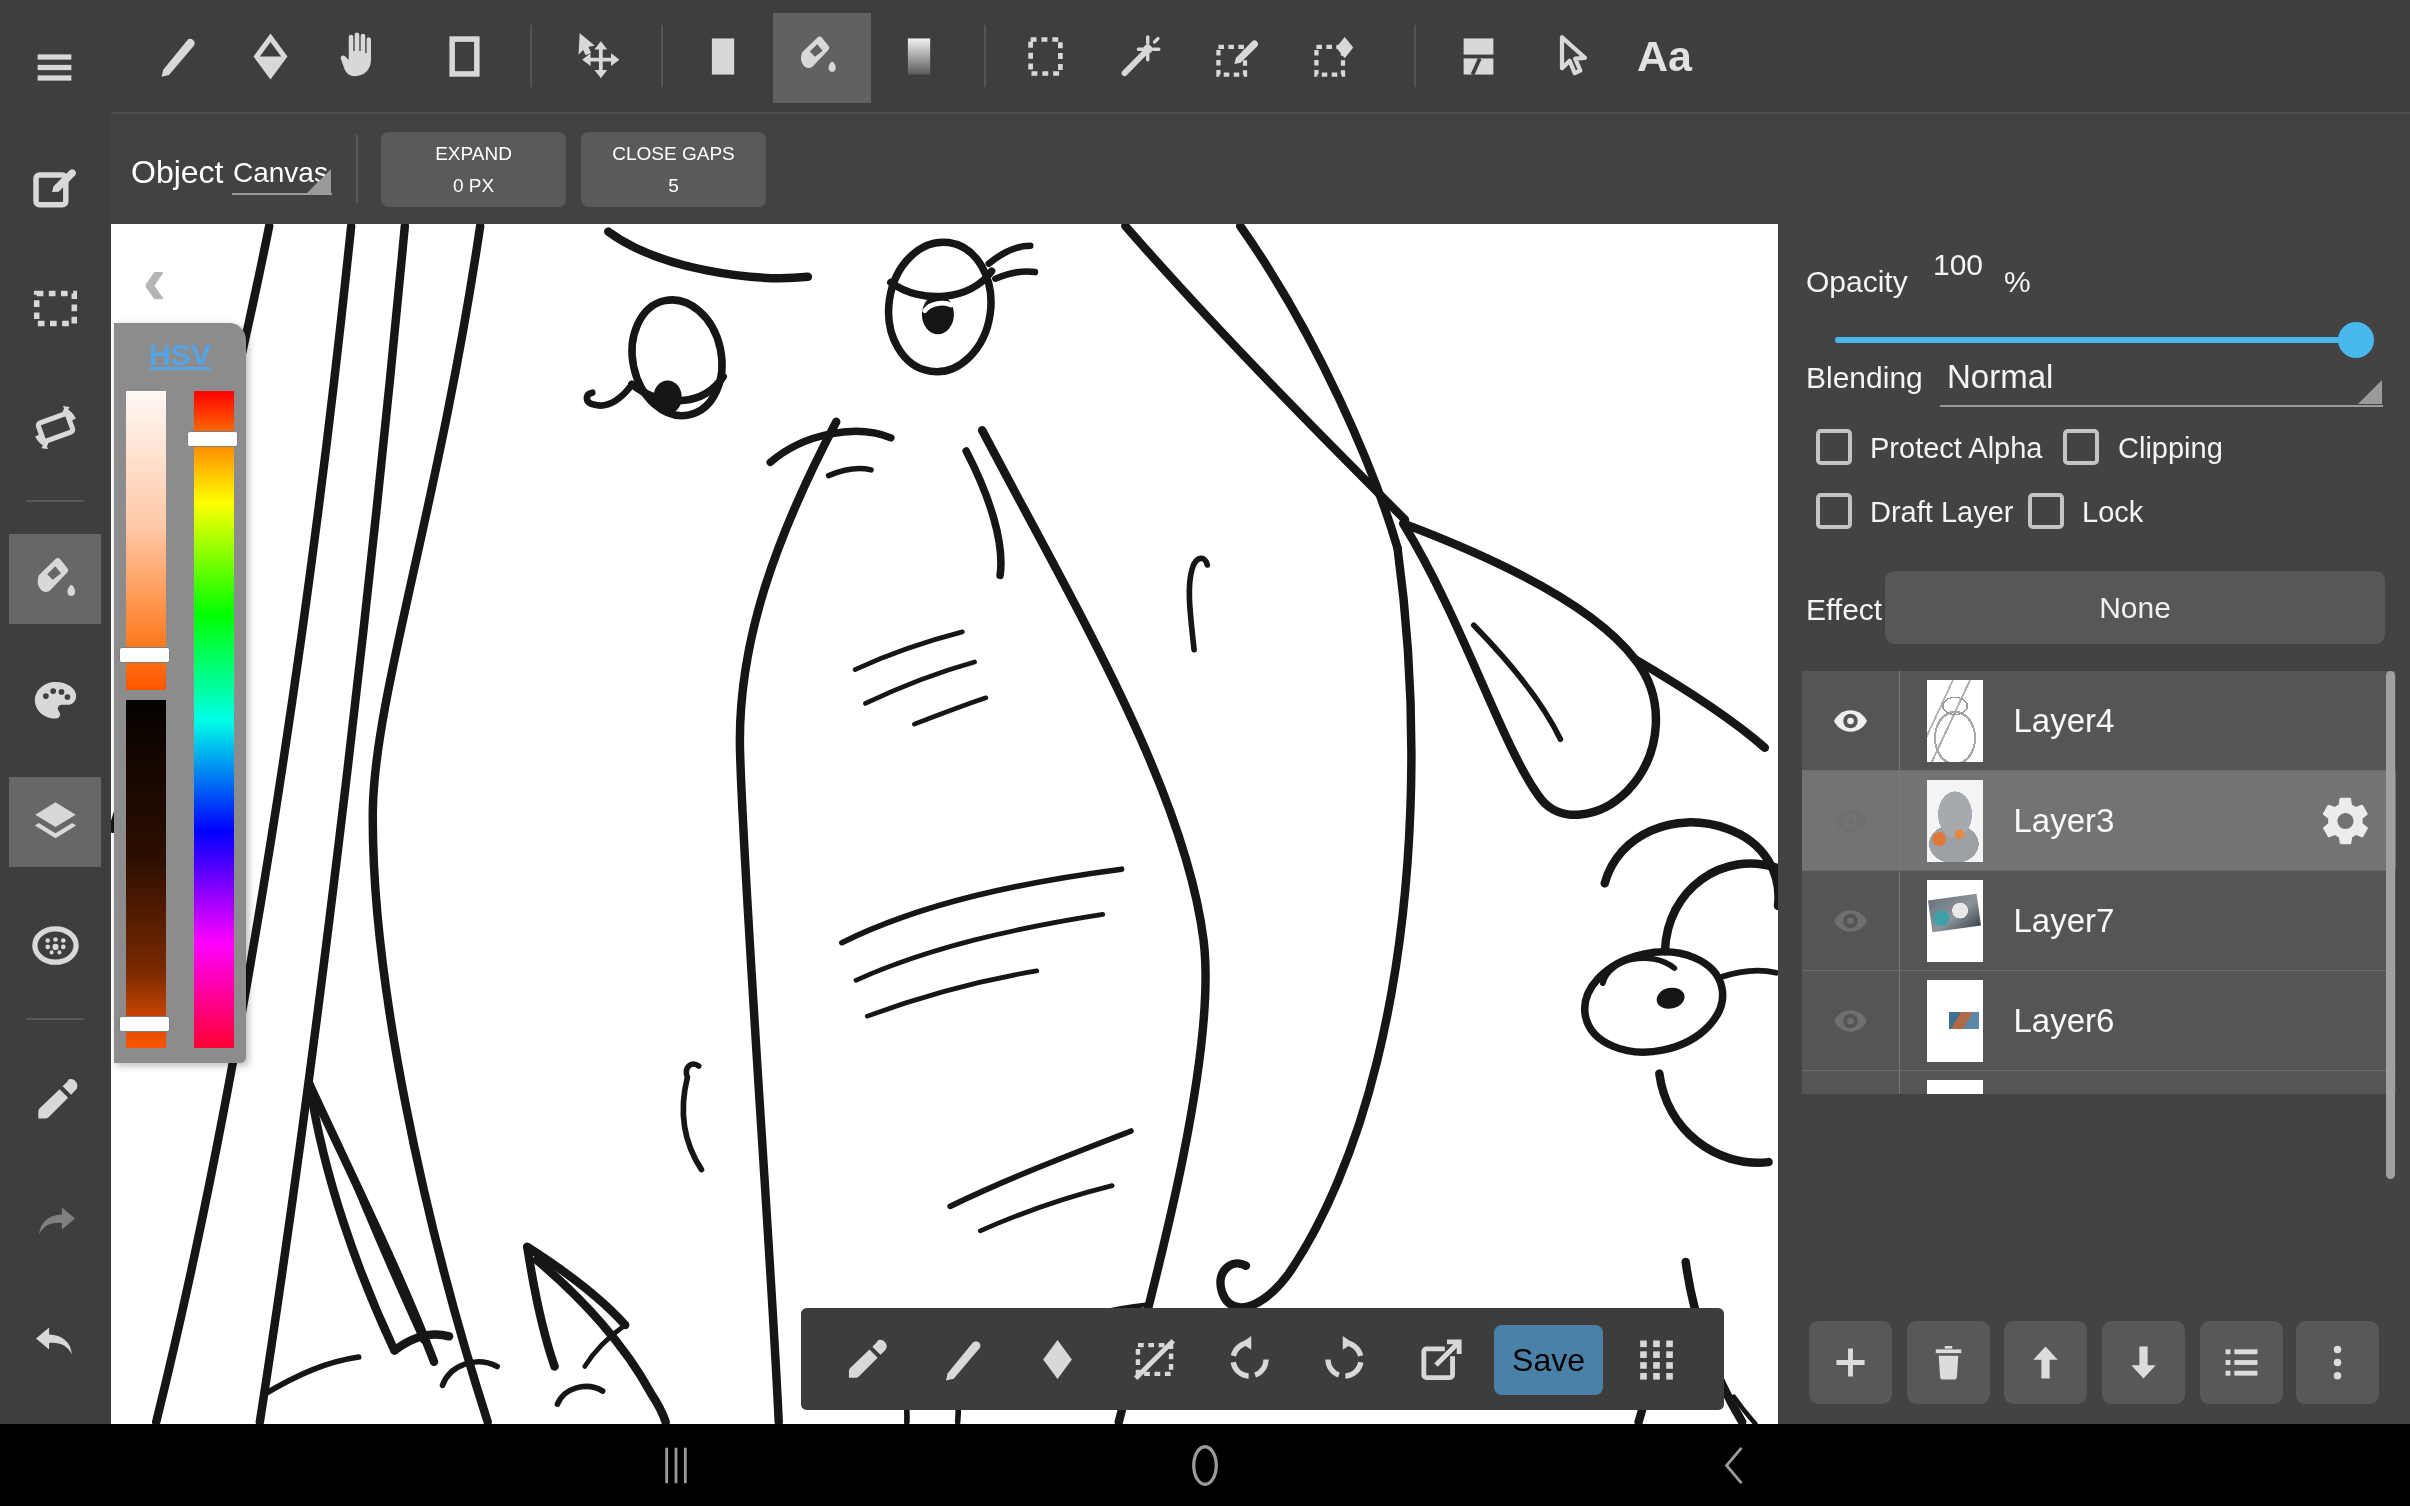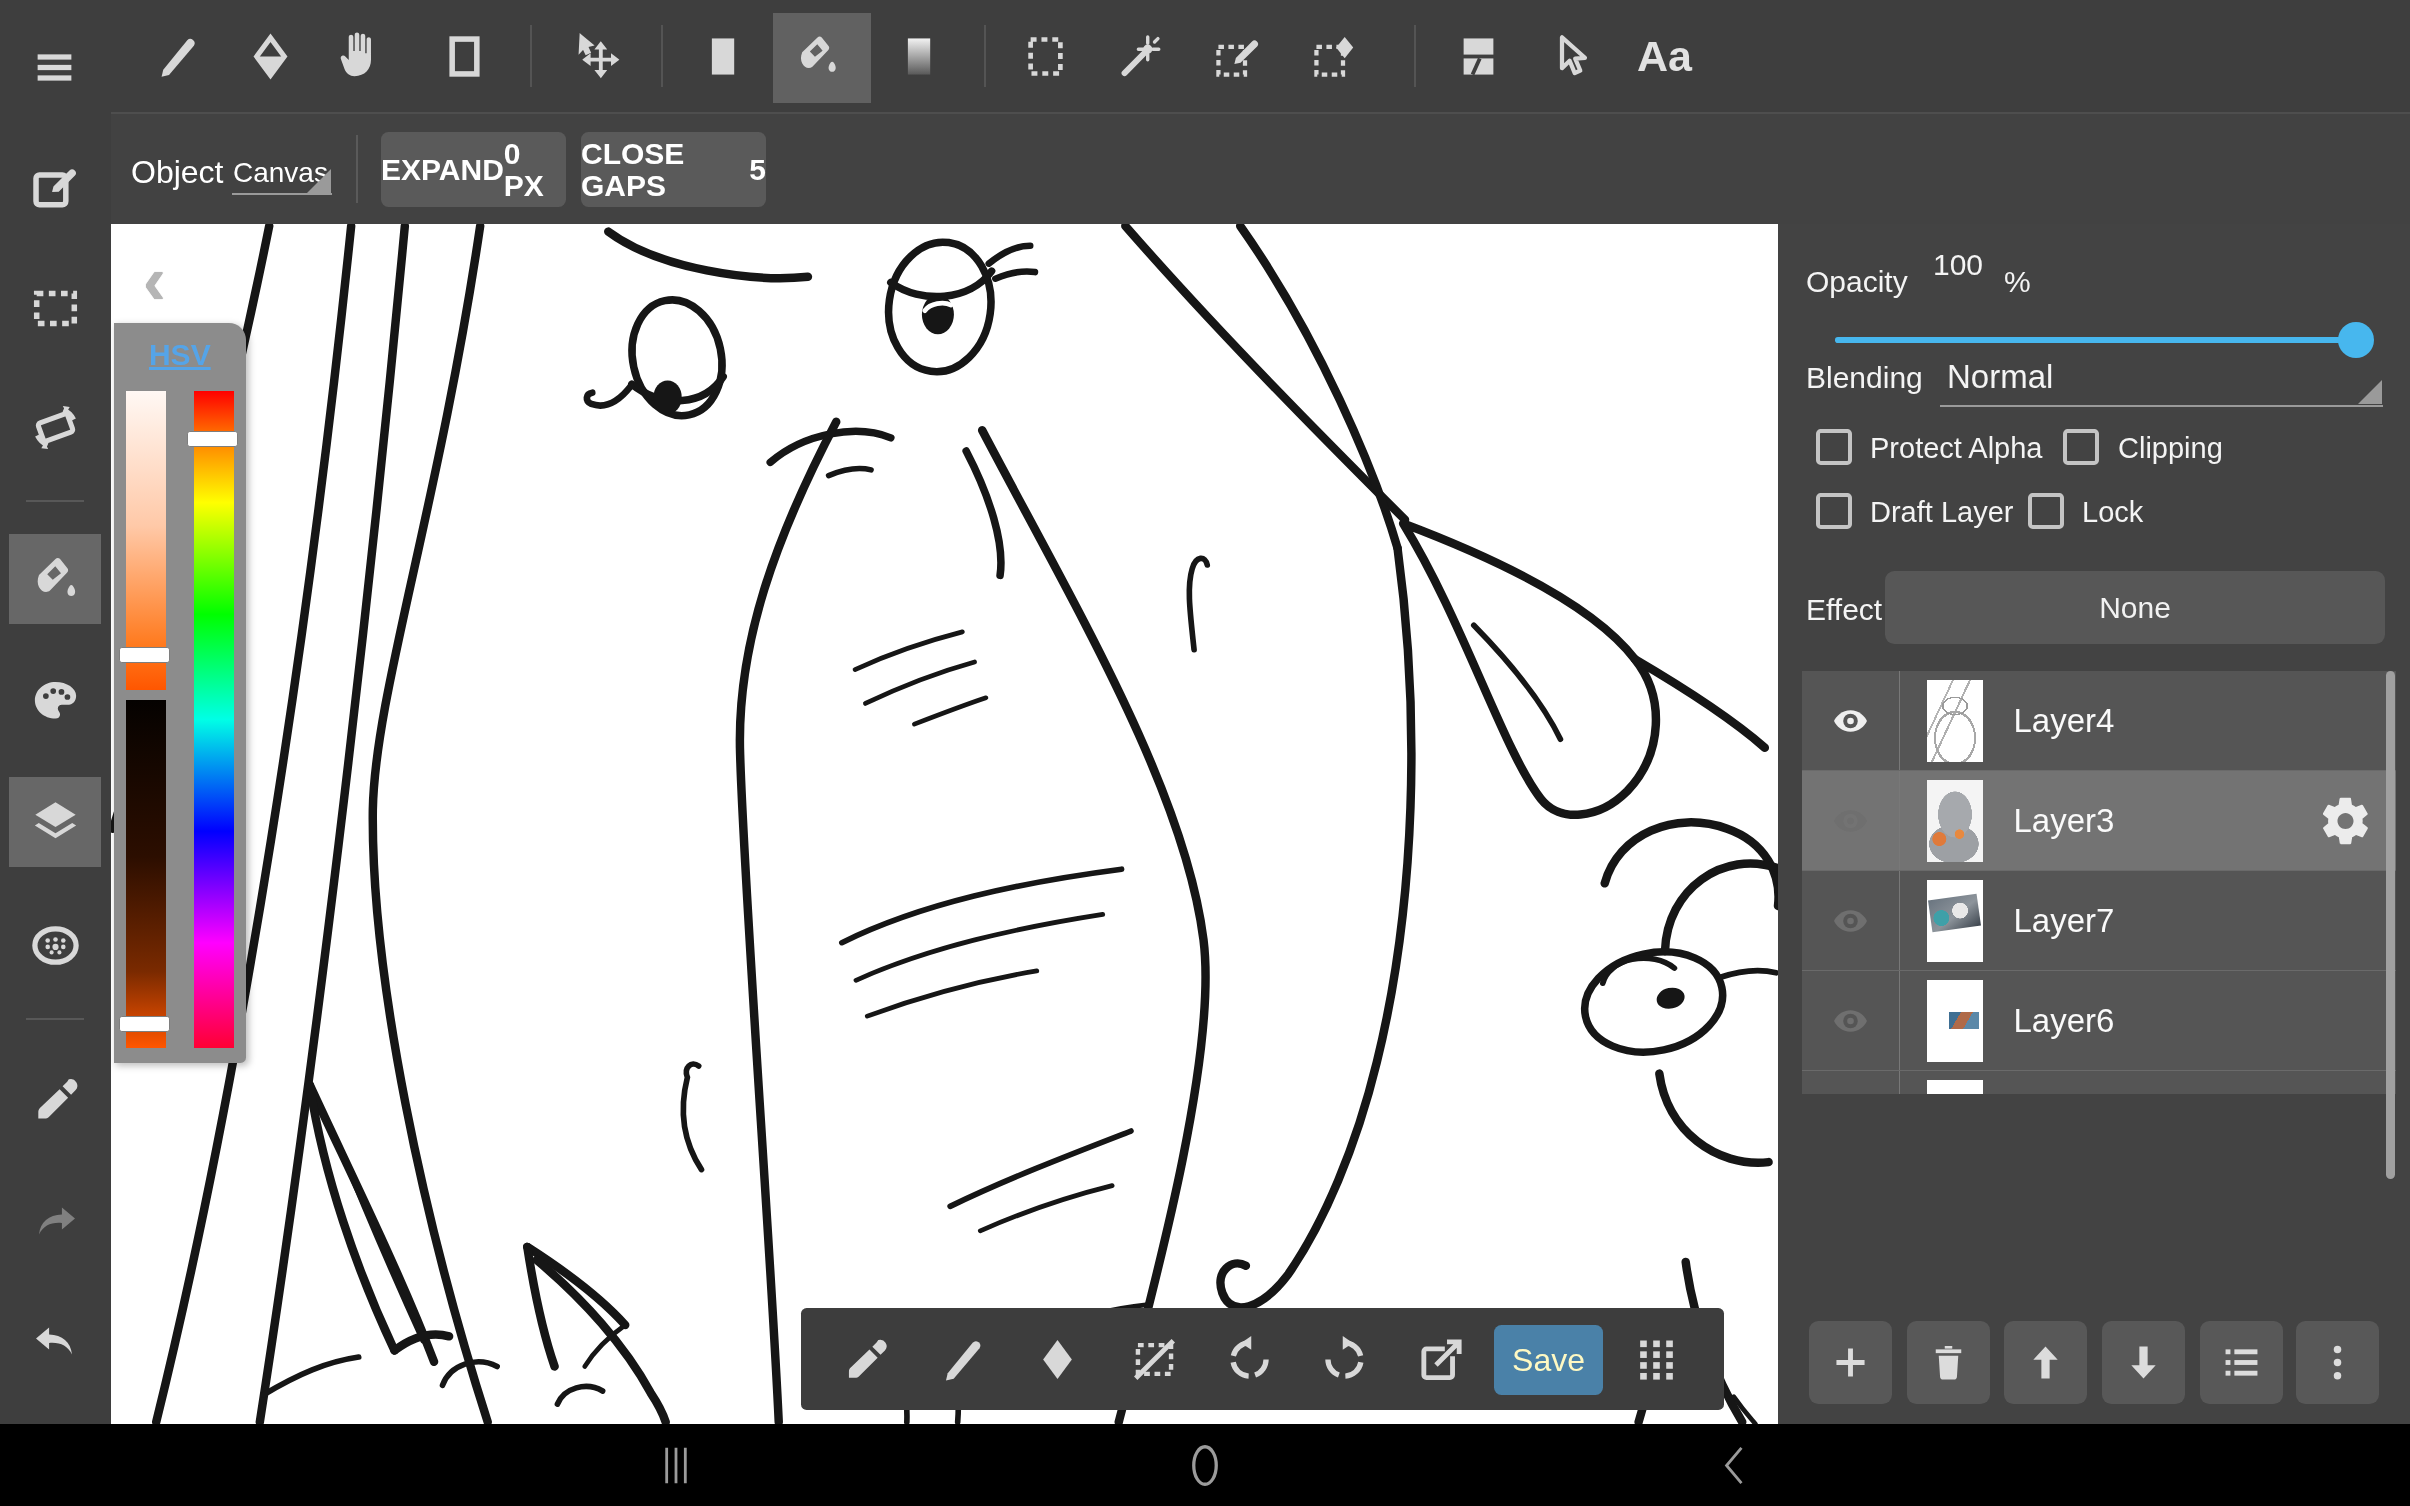--- a/index.html
+++ b/index.html
@@ -12,22 +12,22 @@
   
   #top-toolbar{left:0;top:0;width:2411px;height:113px;background:#3e3e3e;}
   #row-divider{left:111px;top:112px;width:2299px;height:1.9px;background:#4e4e4e;}
   .tool-sep{position:absolute;top:24.5px;width:1.9px;height:62px;background:#545454;}
   .tool-sel{position:absolute;background:#616161;}
   
   #sub-toolbar{left:111px;top:114px;width:2299px;height:110px;background:#424242;}
   .sub-label{position:absolute;color:#fff;font-size:32px;}
   .dd-underline{position:absolute;height:1.9px;background:#9a9a9a;}
   .dd-tri{position:absolute;width:0;height:0;border-left:24.5px solid transparent;border-bottom:24.5px solid #9a9a9a;}
-  .sub-btn{position:absolute;background:#5a5a5a;border-radius:7.5px;color:#fff;font-weight:bold;
-    display:flex;flex-direction:row;align-items:center;justify-content:center;font-size:30px;line-height:32px;}
+  .sub-btn{position:absolute;background:#5a5a5a;border-radius:7.5px;color:#fff;font-weight:normal;
+    display:flex;flex-direction:column;align-items:center;justify-content:center;font-size:19px;line-height:32px;}
   
   #left-sidebar{left:0;top:0;width:111px;height:1424px;background:#3e3e3e;z-index:5;}
   .side-sel{position:absolute;left:9.4px;width:92px;height:90px;background:#676767;}
   .side-sep{position:absolute;left:26px;width:58px;height:1.9px;background:#585858;}
   
   #canvas-area{left:111px;top:224px;width:1667px;height:1200px;background:#fff;overflow:hidden;}
   #artwork{position:absolute;left:0;top:0;}
   #collapse-chevron{position:absolute;left:32px;top:28px;color:#b5b5b5;font-size:68px;line-height:56px;font-weight:bold;
     text-shadow:0 0 0.9px #999;}
   
@@ -36,21 +36,21 @@
   #hsv-title{position:absolute;left:0;top:15px;width:100%;text-align:center;color:#55a4e8;font-size:30px;
     font-weight:bold;text-decoration:underline;}
   .strip{position:absolute;width:40px;}
   #sat-strip{left:12.2px;top:68px;height:299px;background:linear-gradient(180deg,#fff8f4 0%,#ffc9a8 45%,#ff7a1e 85%,#ff5600 100%);}
   #val-strip{left:12.2px;top:377px;height:348px;background:linear-gradient(180deg,#050200 0%,#2c0e00 45%,#7a2a00 78%,#ff5600 100%);}
   #hue-strip{left:80px;top:68px;height:657px;background:linear-gradient(180deg,#ff0000 0%,#ff8800 8%,#ffff00 17%,#00ff00 34%,#00ffe6 50%,#0000ff 67%,#ff00ff 84%,#ff0033 100%);}
   .slider-handle{position:absolute;width:49px;height:14px;background:#fff;border:1.9px solid #7e7e7e;border-radius:2.8px;left:-6.6px;}
   
   #floating-toolbar{position:absolute;left:690px;top:1084px;width:923px;height:102px;background:#3d3d3d;border-radius:5.6px;}
   #save-button{position:absolute;left:693px;top:17px;width:109px;height:70px;background:#4a81a8;border-radius:7.5px;
-    color:#fef9c3;font-size:32px;display:flex;align-items:center;justify-content:center;}
+    color:#000000;font-size:32px;display:flex;align-items:center;justify-content:center;}
   
   #right-panel{left:1778px;top:224px;width:633px;height:1200px;background:#434343;color:#f2f2f2;}
   .rp-text{position:absolute;font-size:30px;color:#f4f4f4;}
   #opacity-track{position:absolute;left:57px;top:113px;width:519px;height:5.6px;background:#47b7ee;border-radius:2.8px;}
   #opacity-handle{position:absolute;left:560px;top:98px;width:36px;height:36px;border-radius:50%;background:#47b7ee;}
   .checkbox{position:absolute;width:36px;height:36px;border:4.7px solid #c4c4c4;border-radius:4.7px;background:transparent;box-sizing:border-box;}
   #effect-button{position:absolute;left:107px;top:347px;width:500px;height:73px;background:#575757;border-radius:9.4px;
     display:flex;align-items:center;justify-content:center;font-size:30px;}
   
   #layer-list{position:absolute;left:23.5px;top:447px;width:692px;height:627px;overflow:hidden;}

